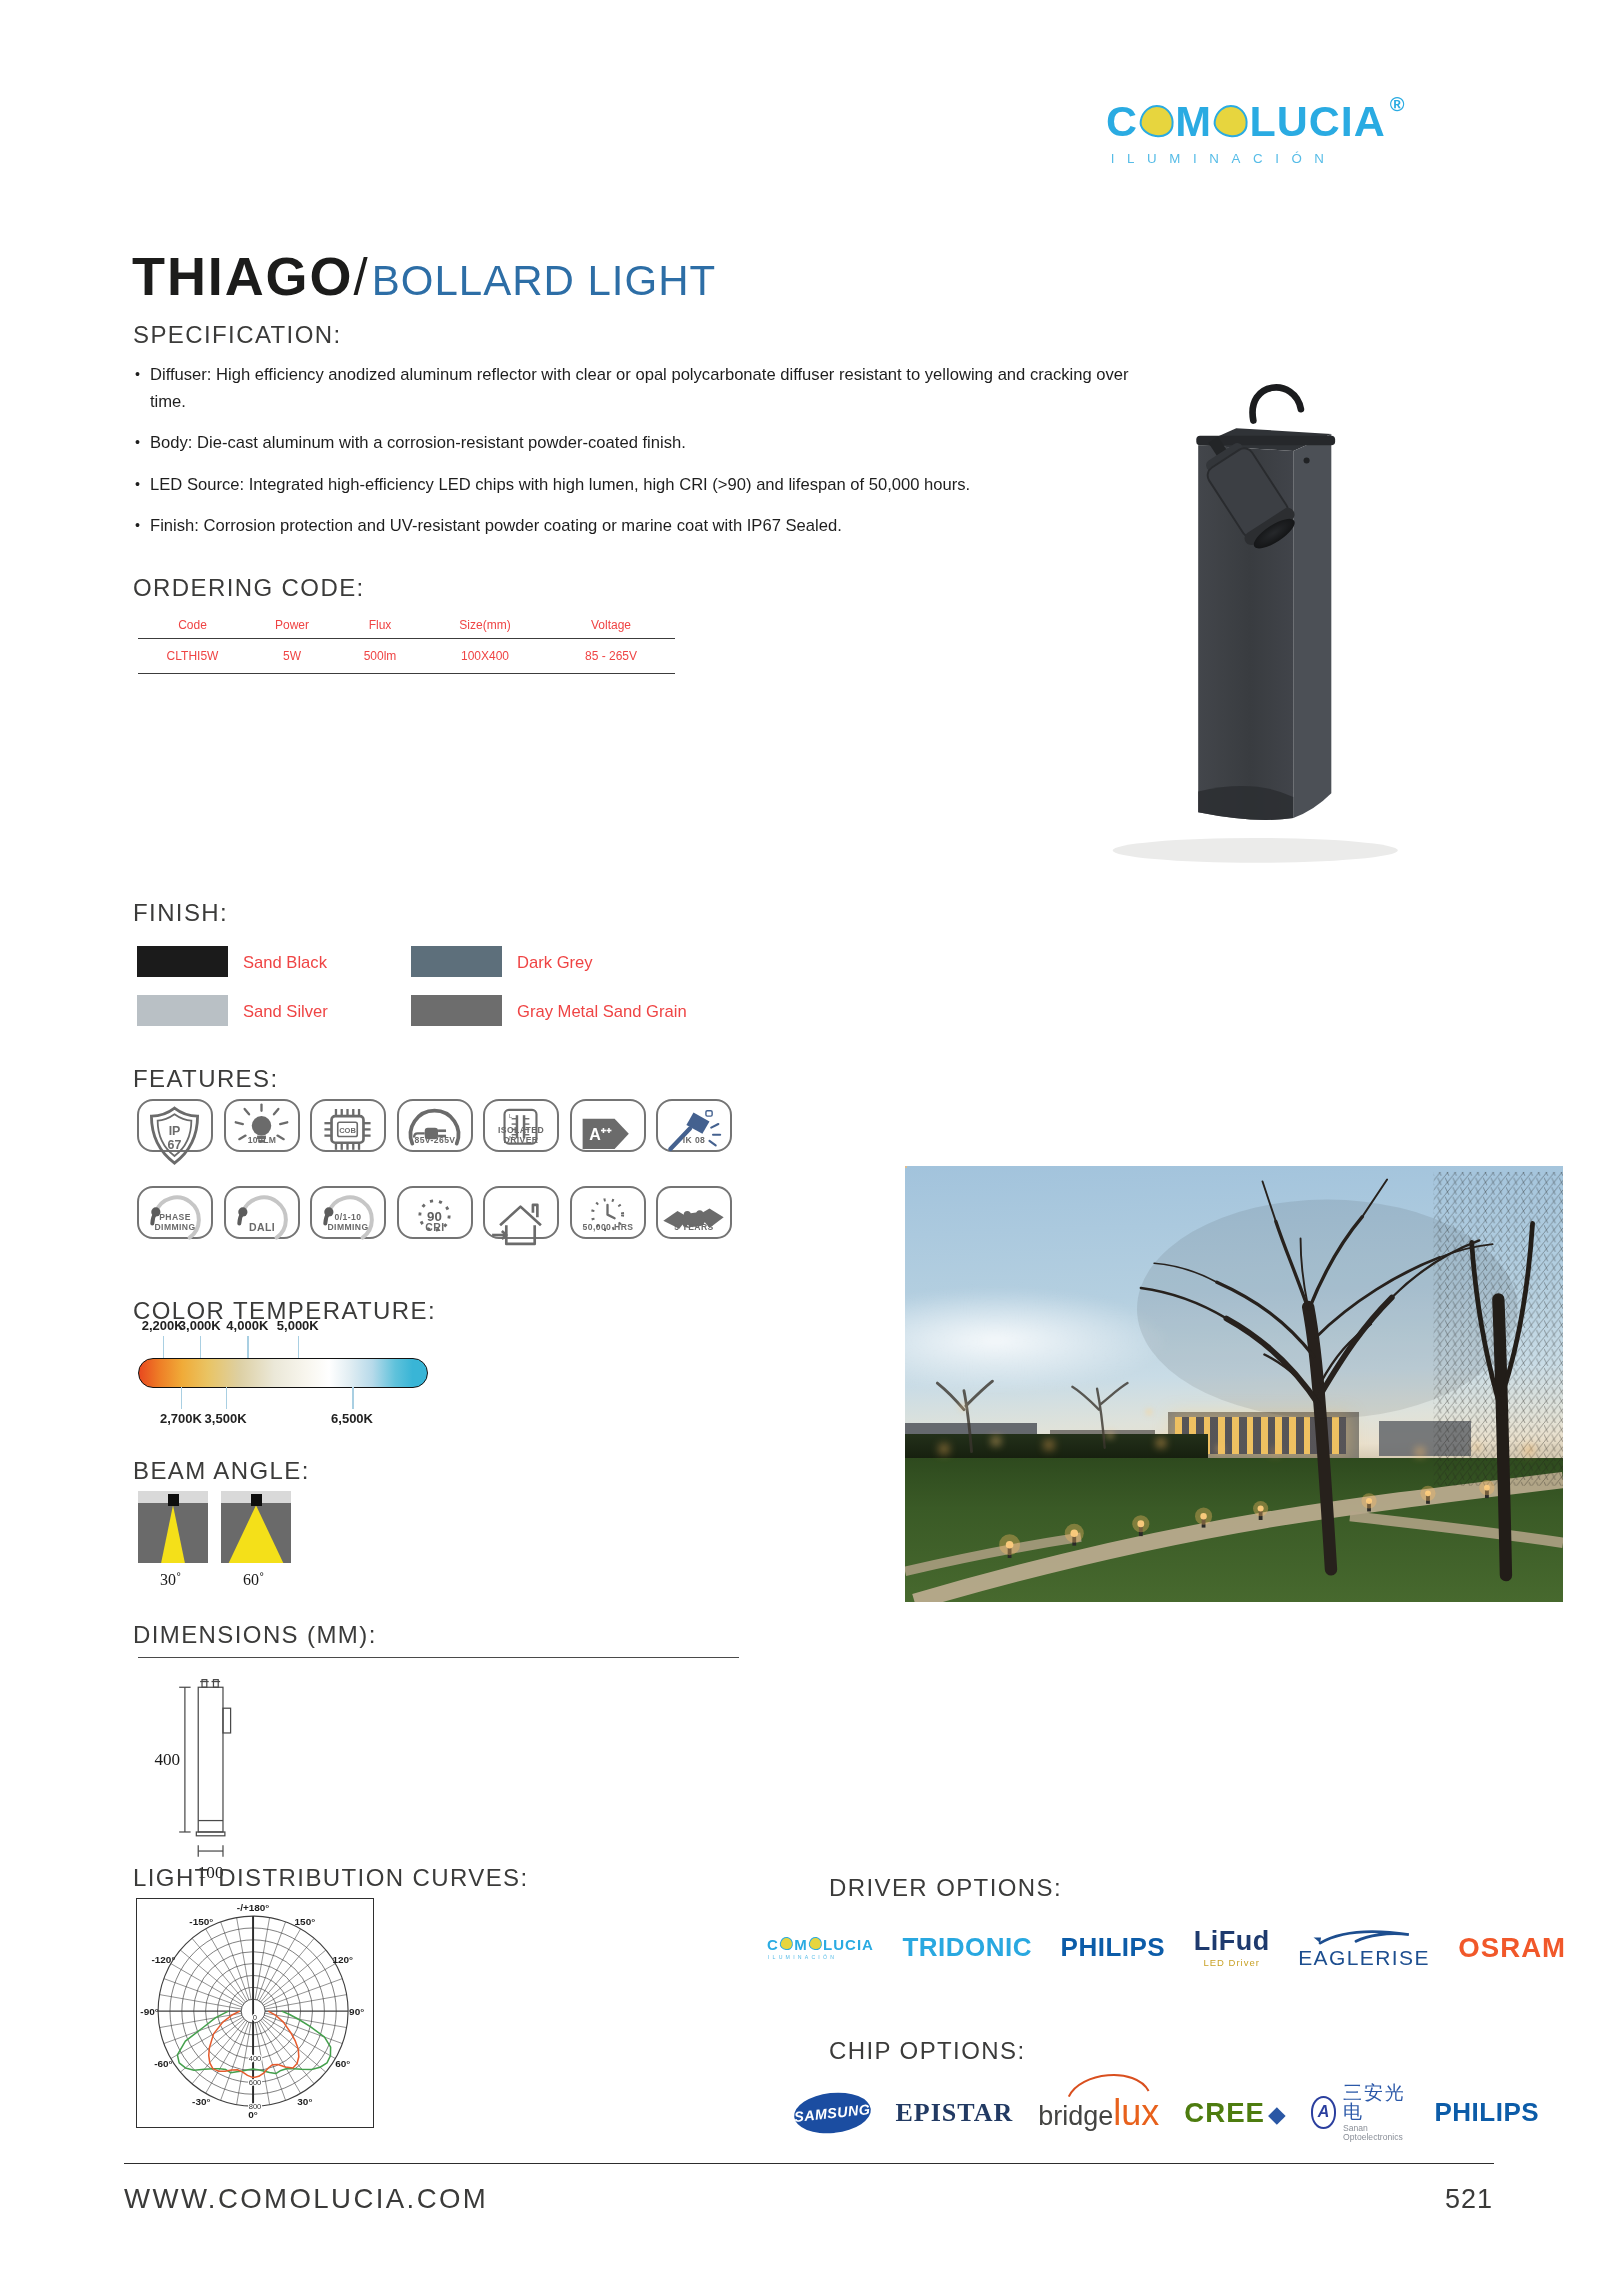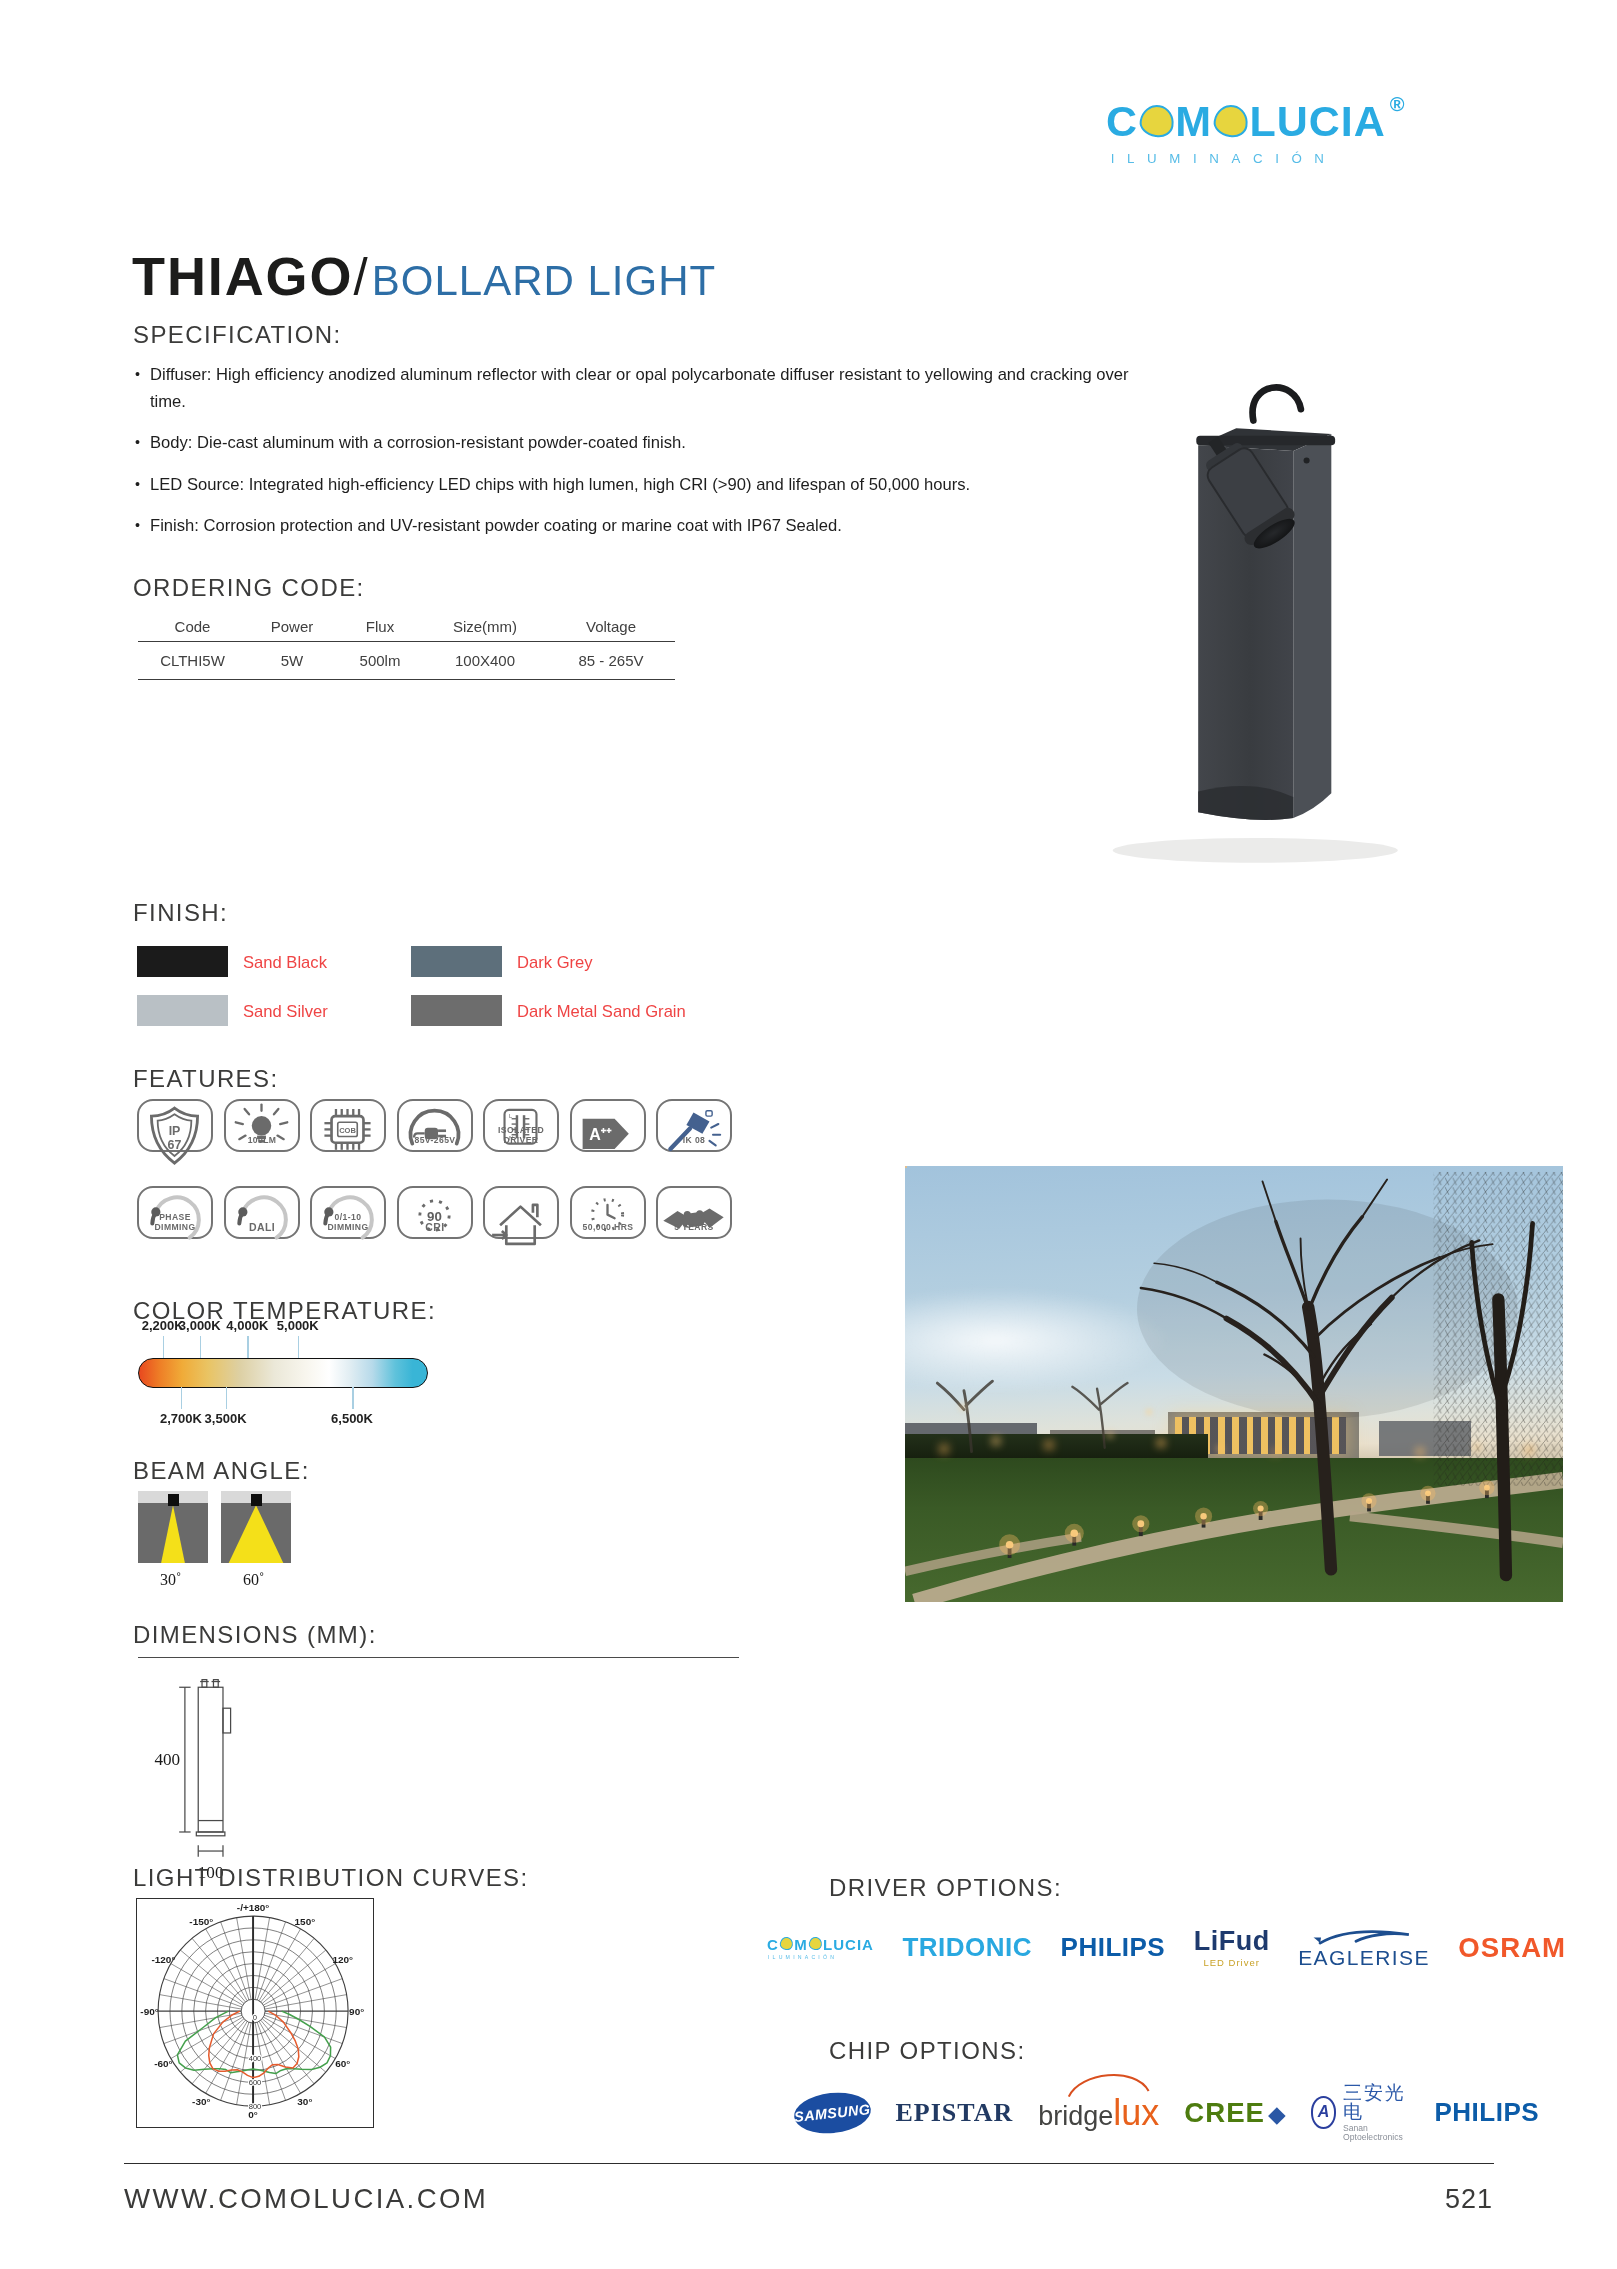--- a/index.html
+++ b/index.html
@@ -20,21 +20,21 @@
   
   .title{position:absolute;left:132px;top:245px;white-space:nowrap;}
   .title .main{font-size:54px;font-weight:bold;color:#1c1c1b;letter-spacing:1.9px;}
   .title .slash{font-size:51px;color:#1c1c1b;}
   .title .sub{font-size:42px;color:#2d6ea6;letter-spacing:1px;font-weight:500;}
   
   .bullets{position:absolute;left:135px;top:361px;width:1025px;font-size:16.6px;line-height:27px;color:#1e1e1e;}
   .bullet{position:relative;padding-left:15px;margin-bottom:14.3px;}
   .bullet::before{content:"•";position:absolute;left:0;top:0;font-size:14.3px;}
   
-  .otable{position:absolute;left:138px;top:611px;width:537px;font-size:15px;color:#404040;}
+  .otable{position:absolute;left:138px;top:611px;width:537px;font-size:12px;color:#ef4444;}
   .orow{display:flex;}
   .ocell{text-align:center;padding:6.7px 0;}
   .c0{width:109px}.c1{width:90px}.c2{width:86px}.c3{width:124px}.c4{width:128px}
   .orow.head{font-weight:500;}
   .orow.data{border-top:1.5px solid #3c3c3c;border-bottom:1.5px solid #3c3c3c;padding:2.9px 0;}
   
   .swatch{position:absolute;width:91px;height:31px;}
   .swlabel{position:absolute;font-size:16.6px;color:#ef4444;}
   
   .ficon{position:absolute;width:76px;height:53px;border:2.4px solid #747474;border-radius:16px;box-sizing:border-box;background:#fff;}
@@ -173,21 +173,21 @@
   </svg>
 
   <div class="h" style="left:133px;top:899px;">FINISH:</div>
   <div class="swatch" style="left: 137px; top: 946px; background: rgb(27, 27, 27);"></div>
   <div class="swlabel" style="left:243px;top:953px;">Sand Black</div>
   <div class="swatch" style="left: 137px; top: 995px; background: rgb(185, 192, 197);"></div>
   <div class="swlabel" style="left:243px;top:1002px;">Sand Silver</div>
   <div class="swatch" style="left: 411px; top: 946px; background: rgb(93, 111, 123);"></div>
   <div class="swlabel" style="left:517px;top:953px;">Dark Grey</div>
   <div class="swatch" style="left: 411px; top: 995px; background: rgb(109, 109, 109);"></div>
-  <div class="swlabel" style="left:517px;top:1002px;">Dark Metal Sand Grain</div>
+  <div class="swlabel" style="left:517px;top:1002px;">Gray Metal Sand Grain</div>
 
   <div class="h" style="left:133px;top:1065px;">FEATURES:</div>
 
   <div class="ficon" style="left:137px;top:1099px;">
     <svg width="71" height="71" viewBox="0 0 80 80" fill="none" stroke="#6b6b6b">
       <path d="M40,8 C49,15 57,17 66,17 C66,41 56,58 40,70 C24,58 14,41 14,17 C23,17 31,15 40,8 Z" stroke-width="3.2"></path>
       <path d="M40,15 C47,20 53,22 59,22 C59,40 52,53 40,62 C28,53 21,40 21,22 C27,22 33,20 40,15 Z" stroke-width="2"></path>
       <text x="40" y="38" text-anchor="middle" font-size="14" font-weight="bold" fill="#6b6b6b" stroke="none">IP</text>
       <text x="40" y="54" text-anchor="middle" font-size="14" font-weight="bold" fill="#6b6b6b" stroke="none">67</text>
     </svg>

